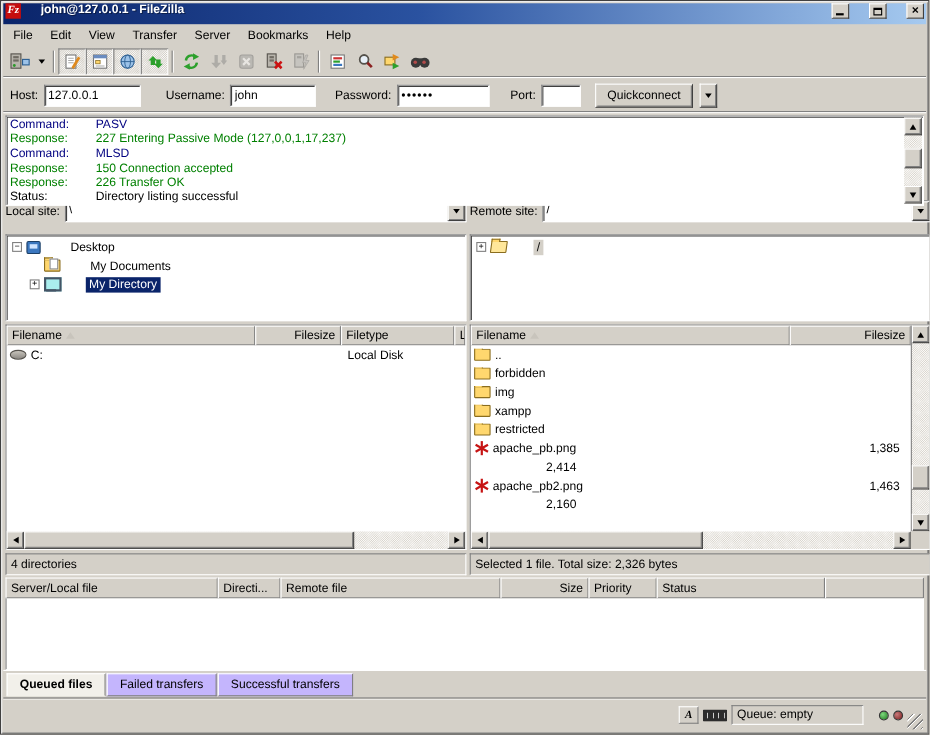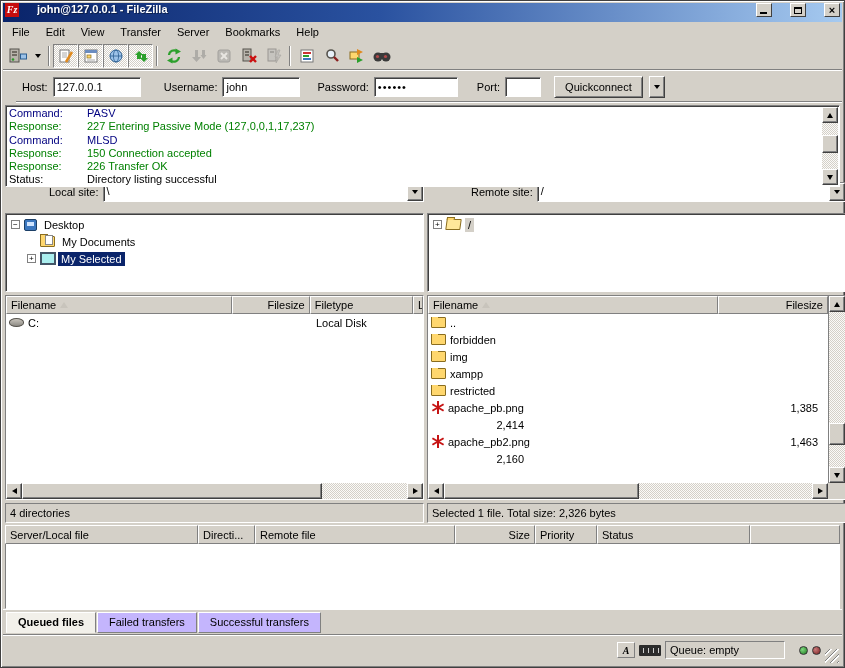--- a/index.html
+++ b/index.html
@@ -46,21 +46,21 @@
   .toolbar{ height:29px; flex:0 0 29px; display:flex; align-items:center; padding-left:3px; border-bottom:1px solid #fff; box-shadow:0 -1px 0 #808080 inset; }
   .tb-btn{ width:25px; height:24px; display:flex; align-items:center; justify-content:center; border:1px solid transparent; }
   .tb-btn.narrow{ width:14px; }
   .tb-btn.pressed{ border-color:#808080 #fff #fff #808080;
     background-image:linear-gradient(45deg,#fff 25%,transparent 25%,transparent 75%,#fff 75%),linear-gradient(45deg,#fff 25%,transparent 25%,transparent 75%,#fff 75%);
     background-size:2px 2px; background-position:0 0,1px 1px; }
   .tb-btn.disabled svg{ filter:grayscale(1) opacity(.45); }
   .tb-sep{ width:2px; height:20px; border-left:1px solid #808080; border-right:1px solid #fff; margin:0 3px; flex:0 0 2px;}
   .dd-tri{ width:0; height:0; border-left:3px solid transparent; border-right:3px solid transparent; border-top:4px solid #000; }
   
-  .quickbar{ height:32px; flex:0 0 32px; display:flex; align-items:center; gap:5px; padding:0 6px; border-bottom:1px solid #fff; box-shadow:0 -1px 0 #808080 inset;margin-left:13px;}
+  .quickbar{ height:32px; flex:0 0 32px; display:flex; align-items:center; gap:5px; padding:0 6px; border-bottom:1px solid #fff; box-shadow:0 -1px 0 #808080 inset;}
   .qc-label{ white-space:nowrap; }
   .qc-input{
     height:20px; border:1px solid; border-color:#808080 #fff #fff #808080;
     box-shadow: inset 1px 1px 0 #404040;
     background:#fff; font:11px "Liberation Sans",sans-serif; padding:0 3px; outline:none;
   }
   .w-host{width:88px;} .w-user{width:78px;} .w-pass{width:84px; letter-spacing:1px;} .w-port{width:36px;}
   .qc-btn{
     height:22px; padding:0 10px; background:#d4d0c8;
     border:1px solid; border-color:#fff #404040 #404040 #fff;
@@ -85,29 +85,29 @@
   .tri-u{width:0;height:0;border-left:3px solid transparent;border-right:3px solid transparent;border-bottom:5px solid #000;}
   .tri-d{width:0;height:0;border-left:3px solid transparent;border-right:3px solid transparent;border-top:5px solid #000;}
   .tri-l{width:0;height:0;border-top:3px solid transparent;border-bottom:3px solid transparent;border-right:5px solid #000;}
   .tri-r{width:0;height:0;border-top:3px solid transparent;border-bottom:3px solid transparent;border-left:5px solid #000;}
   .hscroll{ height:16px; flex:0 0 16px; display:flex; background-color:#fbfaf8;
     background-image:linear-gradient(45deg,#d4d0c8 25%,transparent 25%,transparent 75%,#d4d0c8 75%),linear-gradient(45deg,#d4d0c8 25%,transparent 25%,transparent 75%,#d4d0c8 75%);
     background-size:2px 2px; background-position:0 0,1px 1px; }
   
   .panes{ flex:0 0 336px; display:flex; gap:3px; padding:2px; }
   .pane{ width:419px; flex:0 0 419px; display:flex; flex-direction:column; }
-  .site-bar{ height:22px; flex:0 0 22px; display:flex; align-items:center; gap:4px; padding-bottom:20px;margin-left:44px;}
+  .site-bar{ height:22px; flex:0 0 22px; display:flex; align-items:center; gap:4px; padding-bottom:20px;}
   .combo{ flex:1; height:20px; display:flex; align-items:stretch; background:#fff; }
   .combo .val{ flex:1; padding:2px 3px; white-space:nowrap; overflow:hidden;}
   .combo .arrow-btn{ width:16px; background:#d4d0c8; border:1px solid; border-color:#fff #404040 #404040 #fff; box-shadow:inset -1px -1px 0 #808080; display:flex; align-items:center; justify-content:center;}
   .tree-box{ height:79px; flex:0 0 79px; overflow:hidden; padding:2px 1px; margin-bottom:3px;}
   .tree-item{ height:17px; display:flex; align-items:center; gap:4px; white-space:nowrap;}
   .indent{ flex:0 0 auto; height:1px;}
   .exp{ width:9px; height:9px; flex:0 0 9px; border:1px solid #808080; background:#fff; font:8px/7px "Liberation Mono",monospace; text-align:center; }
-  .tree-label{ padding:1px 3px; }
+  .tree-label{ padding:1px 3px;margin-left:20px; }
   .tree-item.selected .tree-label{ background:#0a246a; color:#fff; }
   .tree-item.sel-inactive .tree-label{ background:#d4d0c8; }
   
   .list-box{ flex:1; display:flex; flex-direction:column; overflow:hidden; position:relative; background:#fff;}
   .lheader{ height:18px; flex:0 0 18px; display:flex; background:#d4d0c8;}
   .hcell{ border:1px solid; border-color:#fff #808080 #808080 #fff; padding:2px 4px; white-space:nowrap; overflow:hidden; display:flex; align-items:center; gap:4px; background:#d4d0c8;}
   .hcell.right{ justify-content:flex-end; }
   .sort-tri{ width:0; height:0; border-left:4px solid transparent; border-right:4px solid transparent; border-bottom:6px solid #c8c4bc; }
   .lbody{ flex:1; background:#fff; overflow:hidden; position:relative;}
   .file-row{ height:17px; display:flex; align-items:center; white-space:nowrap;}
@@ -383,21 +383,21 @@
           <div class="tree-item">
             <span class="indent" style="width: 16px;"></span>
             <span class="exp" style="visibility: hidden;"></span>
             <span class="ic ic-folder-documents"></span>
             <span class="tree-label">My Documents</span>
           </div>
           <div class="tree-item selected">
             <span class="indent" style="width: 16px;"></span>
             <span class="exp">+</span>
             <span class="ic ic-computer"></span>
-            <span class="tree-label">My Selected</span>
+            <span class="tree-label">My Directory</span>
           </div>
         </div>
       <div class="list-box sunken-flat">
         <div class="lheader">
           <div class="hcell" style="width:228px">
               <span>Filename</span>
               <span class="sort-tri"></span>
             </div>
           <div class="hcell right" style="width:78px">
               <span>Filesize</span>

